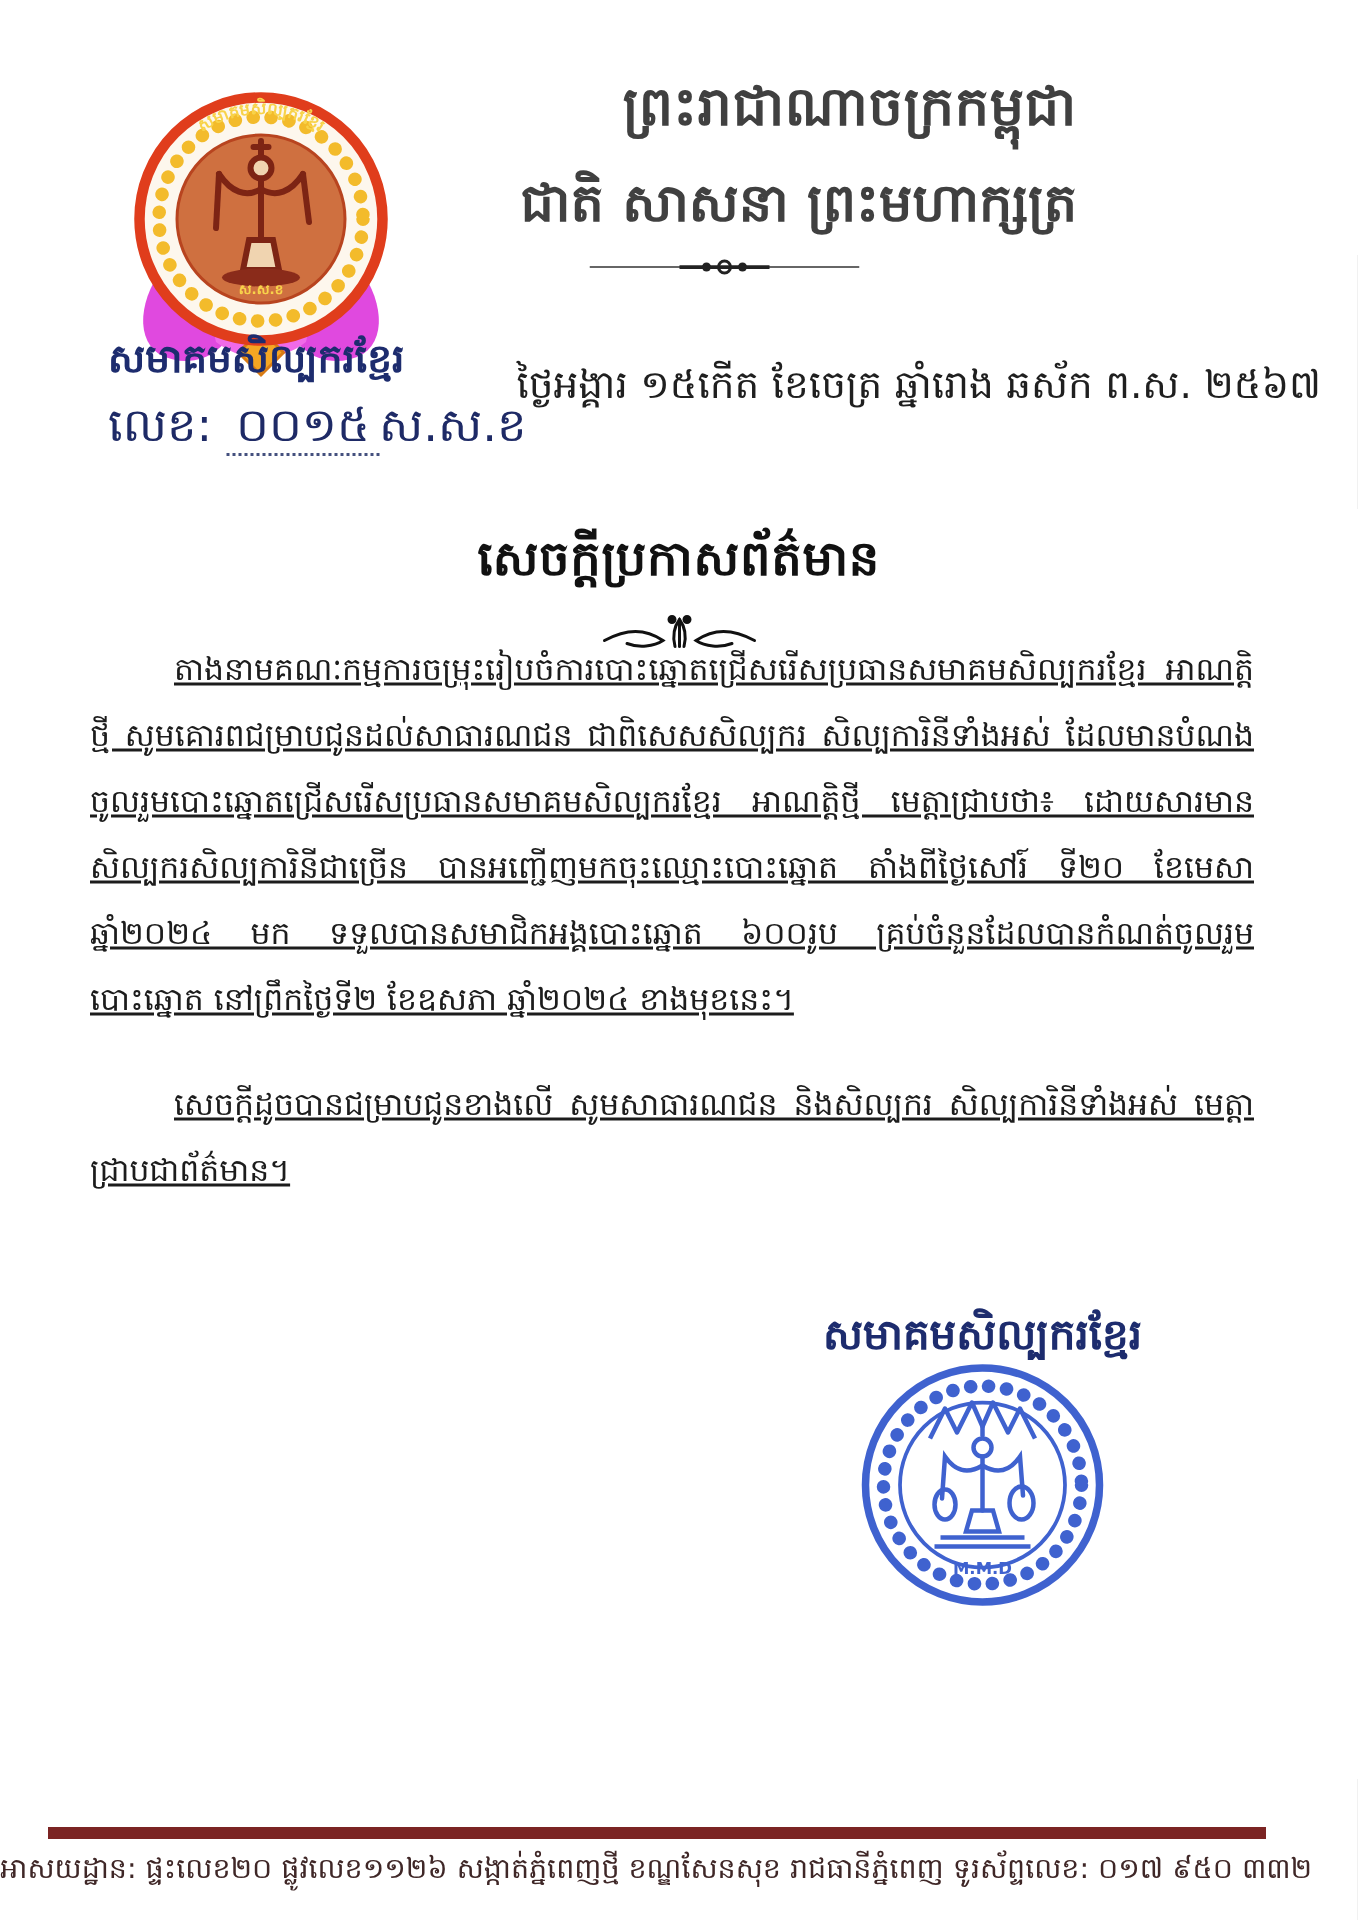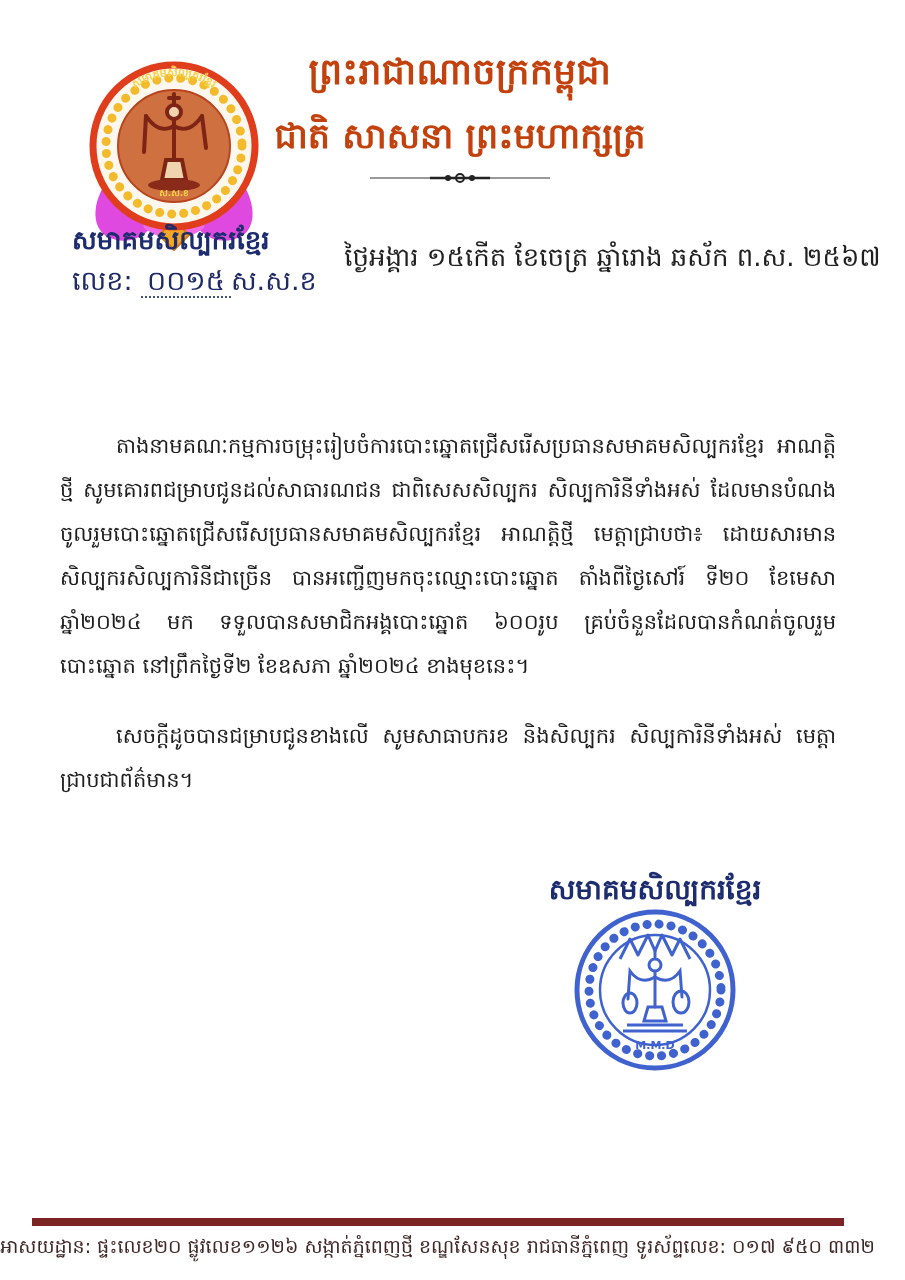--- a/index.html
+++ b/index.html
@@ -4,41 +4,41 @@
 <style>
   html,body{margin:0;padding:0;background:#e8e8e8;}
   .page{
     position:relative;width:905px;height:1280px;margin:0 auto;
     background:#ffffff;overflow:hidden;
     font-family:"DejaVu Sans", sans-serif;
   }
   
   .emblem{position:absolute;left:86px;top:52px;width:176px;height:200px;}
   
-  .header-text{position:absolute;left:225px;top:46px;width:470px;text-align:center;color:#c2410c;}
+  .header-text{position:absolute;left:248px;top:46px;width:470px;text-align:right;color:#404040;}
   .kingdom{font-size:36px;font-weight:bold;line-height:52px;letter-spacing:.5px;}
   .motto{font-size:35px;font-weight:bold;line-height:50px;margin-top:13px;}
   .header-divider{margin:8px auto 0 auto;width:180px;height:18px;display:block;}
   
   .org-block{position:absolute;left:72px;top:222px;color:#1d2c6e;}
   .org-name{font-size:26px;font-weight:bold;line-height:36px;}
-  .ref-line{font-size:27px;margin-top:6px;color:#1e2a66;text-align:center;}
+  .ref-line{font-size:31px;margin-top:6px;color:#1e2a66;text-align:center;}
   .ref-number{border-bottom:2px dotted #44507e;padding:0 6px;}
   
   .dateline{position:absolute;left:335px;top:238px;width:555px;text-align:center;color:#1f1f1f;}
   .dateline div{font-size:26px;line-height:38px;}
   
   .title-block{position:absolute;left:0;top:352px;width:905px;text-align:center;color:#111;}
   .doc-title{font-size:32px;font-weight:bold;margin:0;letter-spacing:.5px;}
   .title-flourish{display:block;margin:10px auto 0 auto;}
   
   .body-text{position:absolute;left:60px;top:424px;width:788px;color:#1c1c1c;}
   .body-text p{
     margin:0 12px 26px 0;font-size:21px;line-height:44px;
-    text-align:justify;text-indent:56px;
+    text-align:justify;text-indent:56px;text-decoration:underline;
   }
   .body-text p:last-child{margin-bottom:0;}
   
   .signature{position:absolute;left:505px;top:872px;width:300px;text-align:center;}
   .sig-org{font-size:28px;font-weight:bold;color:#1d2c6e;}
   .stamp{display:block;margin:-6px auto 0 auto;opacity:.92;}
   
   .footer{position:absolute;left:0;top:1218px;width:875px;text-align:center;}
   .footer-bar{margin:0 auto;width:812px;height:8px;background:#7b2423;}
   .footer-address{margin-top:7px;font-size:19px;color:#3f2727;line-height:26px;}
@@ -100,24 +100,37 @@
     <div class="ref-line">
       <span>លេខ:</span>
       <span class="ref-number">០០១៥</span><span>ស.ស.ខ</span>
     </div>
   </div>
 
   <div class="dateline">
     <div>ថ្ងៃអង្គារ ១៥កើត ខែចេត្រ ឆ្នាំរោង ឆស័ក ព.ស. ២៥៦៧</div>
   </div>
 
+  <div class="title-block">
+    <h1 class="doc-title">សេចក្តីប្រកាសព័ត៌មាន</h1>
+    <svg class="title-flourish" width="110" height="30" viewBox="0 0 110 30">
+      <g stroke="#111" fill="none" stroke-width="2" stroke-linecap="round">
+        <path d="M5 18 C 20 10, 32 10, 44 18 C 38 22, 28 23, 20 20"></path>
+        <path d="M105 18 C 90 10, 78 10, 66 18 C 72 22, 82 23, 90 20"></path>
+        <path d="M52 22 C 50 14, 52 8, 55 4 C 58 8, 60 14, 58 22"></path>
+        <path d="M55 4 L55 22"></path>
+        <circle cx="50" cy="4" r="2" fill="#111"></circle>
+        <circle cx="60" cy="4" r="2" fill="#111"></circle>
+      </g>
+    </svg>
+  </div>
 
   <div class="body-text">
     <p>តាងនាមគណៈកម្មការចម្រុះរៀបចំការបោះឆ្នោតជ្រើសរើសប្រធានសមាគមសិល្បករខ្មែរ អាណត្តិថ្មី សូមគោរពជម្រាបជូនដល់សាធារណជន ជាពិសេសសិល្បករ សិល្បការិនីទាំងអស់ ដែលមានបំណងចូលរួមបោះឆ្នោតជ្រើសរើសប្រធានសមាគមសិល្បករខ្មែរ អាណត្តិថ្មី មេត្តាជ្រាបថា៖ ដោយសារមានសិល្បករសិល្បការិនីជាច្រើន បានអញ្ជើញមកចុះឈ្មោះបោះឆ្នោត តាំងពីថ្ងៃសៅរ៍ ទី២០ ខែមេសា ឆ្នាំ២០២៤ មក ទទួលបានសមាជិកអង្គបោះឆ្នោត ៦០០រូប គ្រប់ចំនួនដែលបានកំណត់ចូលរួមបោះឆ្នោត នៅព្រឹកថ្ងៃទី២ ខែឧសភា ឆ្នាំ២០២៤ ខាងមុខនេះ។</p>
-    <p>សេចក្តីដូចបានជម្រាបជូនខាងលើ សូមសាធាបករខ និងសិល្បករ សិល្បការិនីទាំងអស់ មេត្តាជ្រាបជាព័ត៌មាន។</p>
+    <p>សេចក្តីដូចបានជម្រាបជូនខាងលើ សូមសាធារណជន និងសិល្បករ សិល្បការិនីទាំងអស់ មេត្តាជ្រាបជាព័ត៌មាន។</p>
   </div>
 
   <div class="signature">
     <div class="sig-org">សមាគមសិល្បករខ្មែរ</div>
     <svg class="stamp" width="166" height="166" viewBox="0 0 166 166">
       <g stroke="#2f55cc" fill="none">
         <circle cx="83" cy="83" r="78" stroke-width="5"></circle>
         <circle cx="83" cy="83" r="66" stroke-width="9" stroke-dasharray="0.1 12" stroke-linecap="round"></circle>
         <circle cx="83" cy="83" r="55" stroke-width="2.5"></circle>
 

